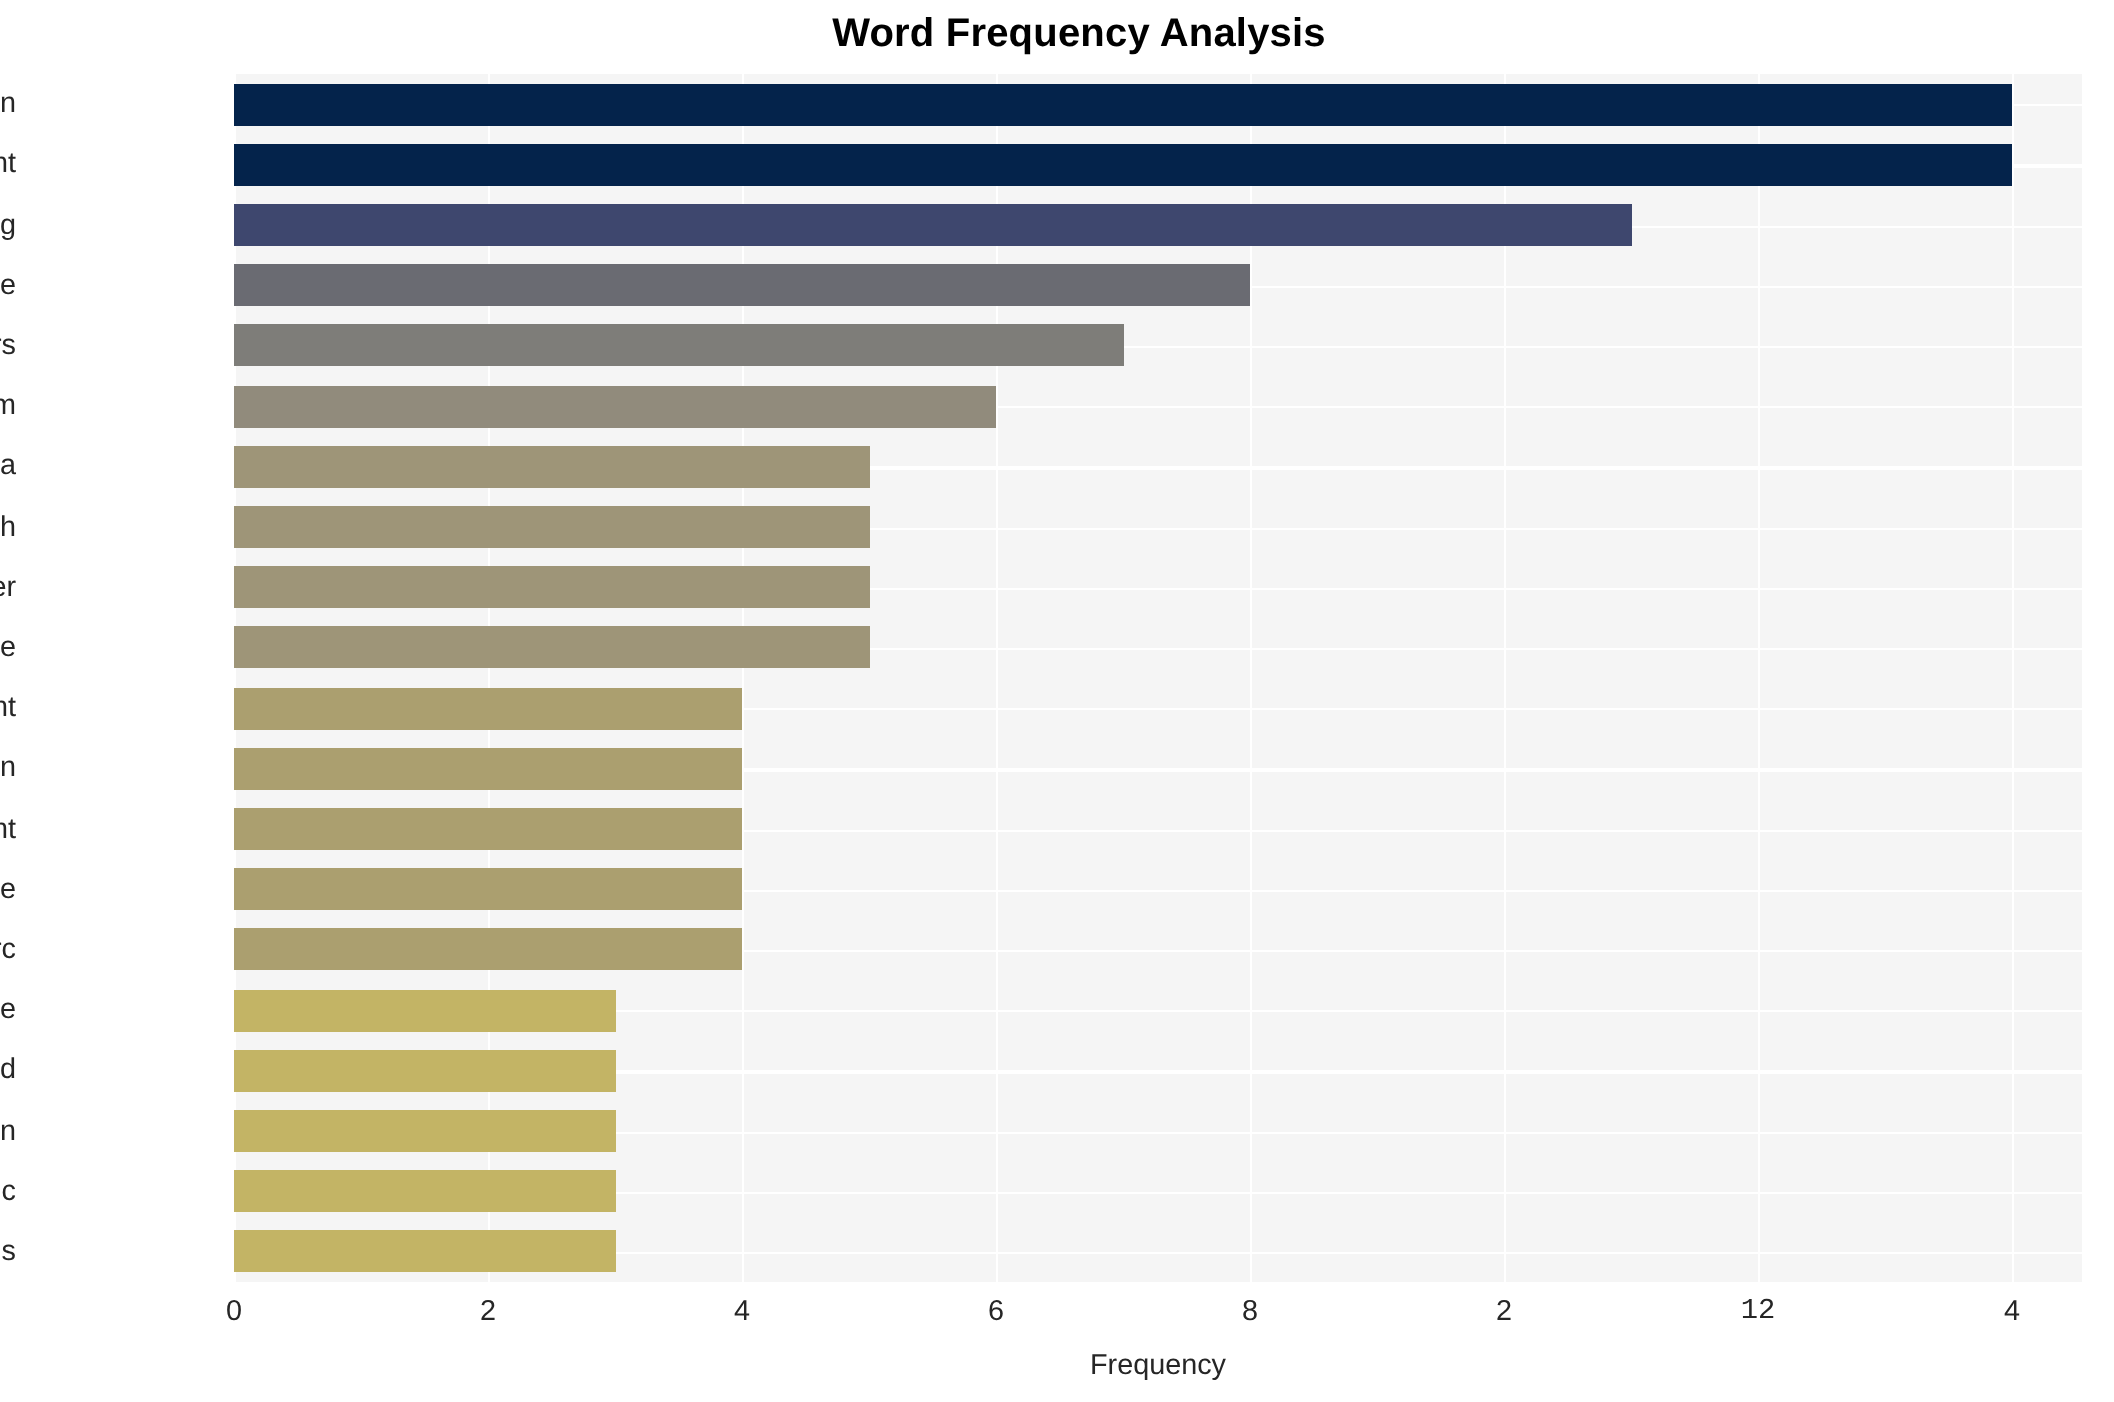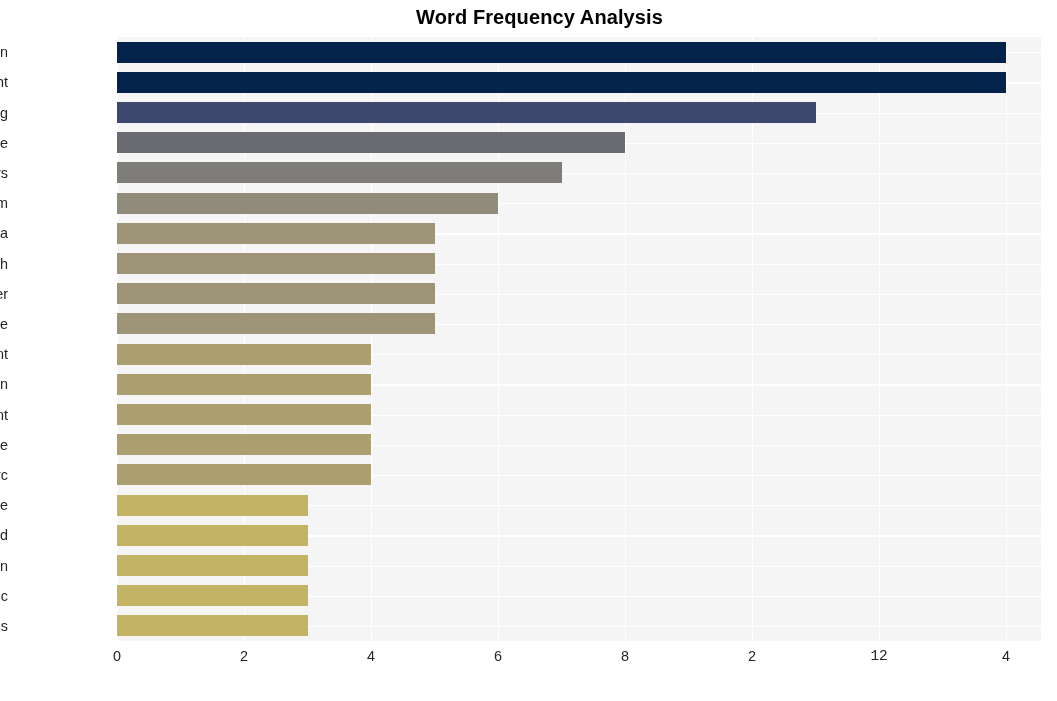--- a/index.html
+++ b/index.html
@@ -174,14 +174,15 @@
       <div class="xtick" style="left: 117px;">0</div>
       <div class="xtick" style="left: 244.01px;">2</div>
       <div class="xtick" style="left: 371.021px;">4</div>
       <div class="xtick" style="left: 498.031px;">6</div>
       <div class="xtick" style="left: 625.041px;">8</div>
       <div class="xtick" style="left: 752.052px;">2</div>
       <div class="xtick" style="left: 879.062px; font-family: Liberation Mono, monospace;">12</div>
       <div class="xtick" style="left: 1006.07px;">4</div>
     </div>
 
+  <div id="xlabel">Frequency</div>
 
 </div>
 
 </body></html>

